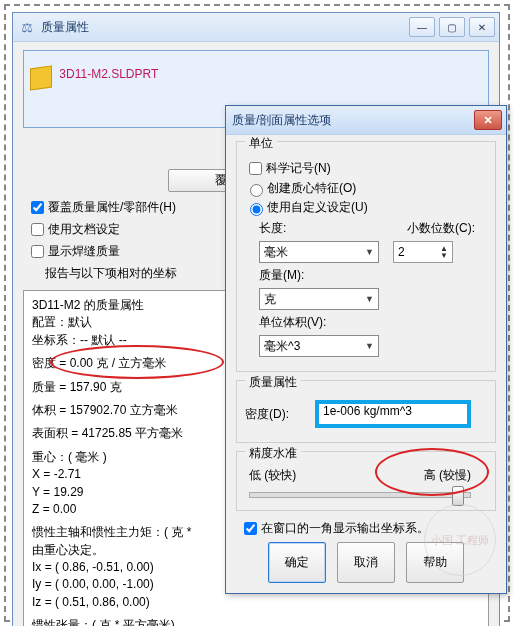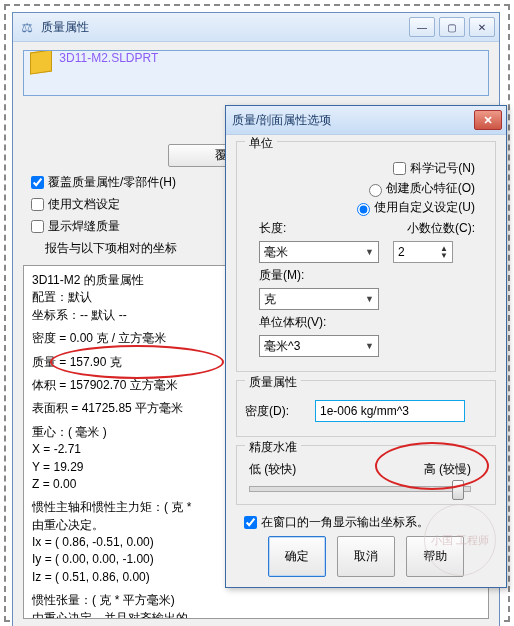--- a/index.html
+++ b/index.html
@@ -50,23 +50,23 @@
     font-size: 10px; color:#335;
   }
   .main-body {
     padding: 8px 10px 10px 10px;
     background: #f0f0f0;
   }
   .filefield {
     background: #e8f0fb;
     border: 1px solid #7da6d9;
     height: 44px;
-    padding: 0 6px;
-    margin-bottom: 16px;
-    color:#8b5cf6;
+    padding: 16px 6px;
+    margin-bottom: 9px;
+    color:#be185d;
     overflow:hidden;
   }
   .filefield .picon { width:20px;height:20px;display:inline-block;vertical-align:top;background:#f4c430;border:1px solid #c79a10;transform:skewY(-8deg);margin-right:4px;}
   .opt-row { text-align: right; margin-bottom: 6px;}
   .btn {
     border: 1px solid #9a9a9a;
     background: linear-gradient(#fdfdfd,#e7e7e7);
     padding: 2px 12px;
     border-radius: 2px;
     display:inline-block;
@@ -108,33 +108,33 @@
   }
   .dlg2 .titlebar { background: linear-gradient(#e4eefb,#c6dcf5);}
   .closebtn {
     width:26px;height:18px;border:1px solid #a33;background:linear-gradient(#e98,#c54);
     border-radius:2px;color:#fff;display:flex;align-items:center;justify-content:center;font-weight:bold;font-size:11px;
   }
   .dlg2-body{ padding:6px 10px 10px 10px;}
   .group{ border:1px solid #cfcfcf; background:#f0f0f0; padding:6px 20px 10px 8px; margin-bottom:8px; position:relative;}
   .group-title{ position:relative; top:-13px; background:#f0f0f0; padding:0 4px; display:inline-block; color:#000;}
   .group-inner{ margin-top:-8px;}
-  .radio-row{ margin:2px 0; display:flex; align-items:center;justify-content:flex-end;}
+  .radio-row{ margin:2px 0; display:flex; align-items:center;}
   .radio-row input{margin-right:4px;}
   .field-row{ display:flex; align-items:center; margin:4px 0;}
   .field-row .lab{ width:54px;}
   .sel {
     border:1px solid #8a8a8a; background:#fff; height:20px; width:110px;
     display:inline-flex; align-items:center; padding:0 4px; justify-content:space-between;
   }
   .sel .arrow{ font-size:9px;color:#444;}
   .spin{ border:1px solid #999; background:#fff; height:20px; width:50px;
     display:inline-flex; align-items:center; padding:0 4px; justify-content:space-between;}
   .spin .arrows{ font-size:8px; line-height:7px; color:#333;}
-  .txt{ border:1px solid #0ea5e9;background:#fff;height:20px;width:140px;display:inline-flex;align-items:center;padding:0 4px;}
+  .txt{ border:4px solid #0ea5e9;background:#fff;height:20px;width:140px;display:inline-flex;align-items:flex-start;padding:0 4px;}
   .slider-track{ height:4px;background:#ddd;border:1px solid #aaa;margin:8px 4px 2px 4px;position:relative;}
   .slider-thumb{ position:absolute; top:-7px; width:10px;height:18px;border:1px solid #888;background:linear-gradient(#fff,#d7d7d7);border-radius:2px;}
   .slider-labels{ display:flex; justify-content:space-between; font-size:12px; margin:0 4px 4px 4px;}
   .circ2{
     position:absolute;
     border:2px solid #d82424;
     border-radius:50%;
     width:110px;height:44px;
     right:6px; top:352px;
     pointer-events:none;

